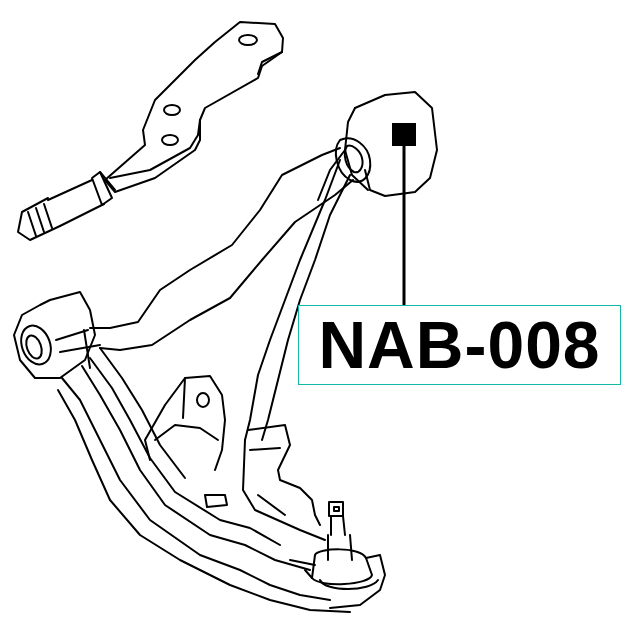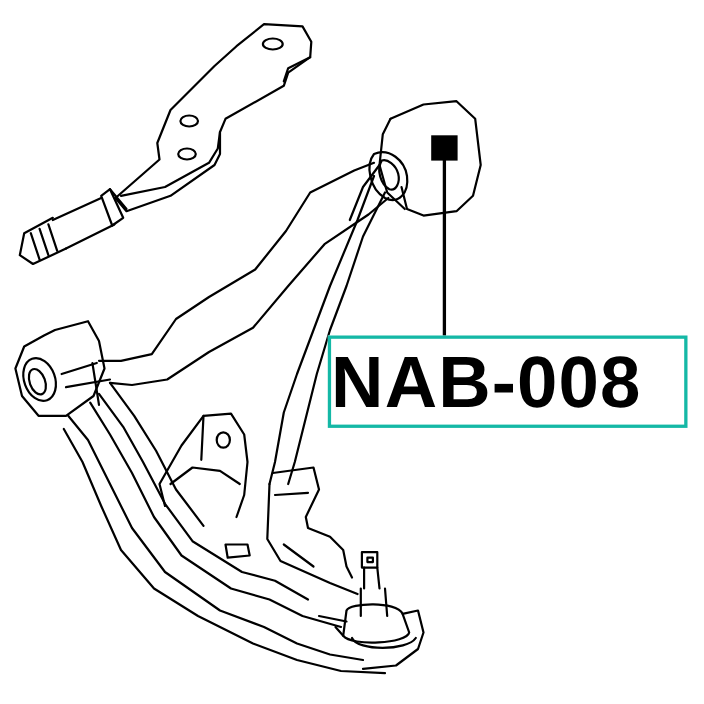--- a/index.html
+++ b/index.html
@@ -1,21 +1,21 @@
 <!DOCTYPE html>
 <html><head>
 <meta charset="utf-8">
 <style>
   html, body { margin:0; padding:0; background:#ffffff; }
   body { width:640px; height:640px; position:relative; overflow:hidden; font-family:"Liberation Sans", sans-serif; }
   #drawing { position:absolute; left:0; top:0; width:640px; height:640px; }
   .label-box {
     position:absolute; left:298px; top:305px; width:321px; height:78px;
-    border:3px solid #14b8a6; background:#fff; box-sizing:content-box;
-    display:flex; align-items:center; 
+    border:1px solid #14b8a6; background:#fff; box-sizing:content-box;
+    display:flex; align-items:center; justify-content:center;
   }
   .label-text {
     font-family:"Liberation Sans", sans-serif; font-weight:bold;
     font-size:66px; letter-spacing:1px; color:#000; line-height:1;
   }
 </style>
 </head>
 <body>
 
 <svg id="drawing" viewBox="0 0 640 640" xmlns="http://www.w3.org/2000/svg" fill="none" stroke="#000" stroke-width="2" stroke-linejoin="round" stroke-linecap="round">

